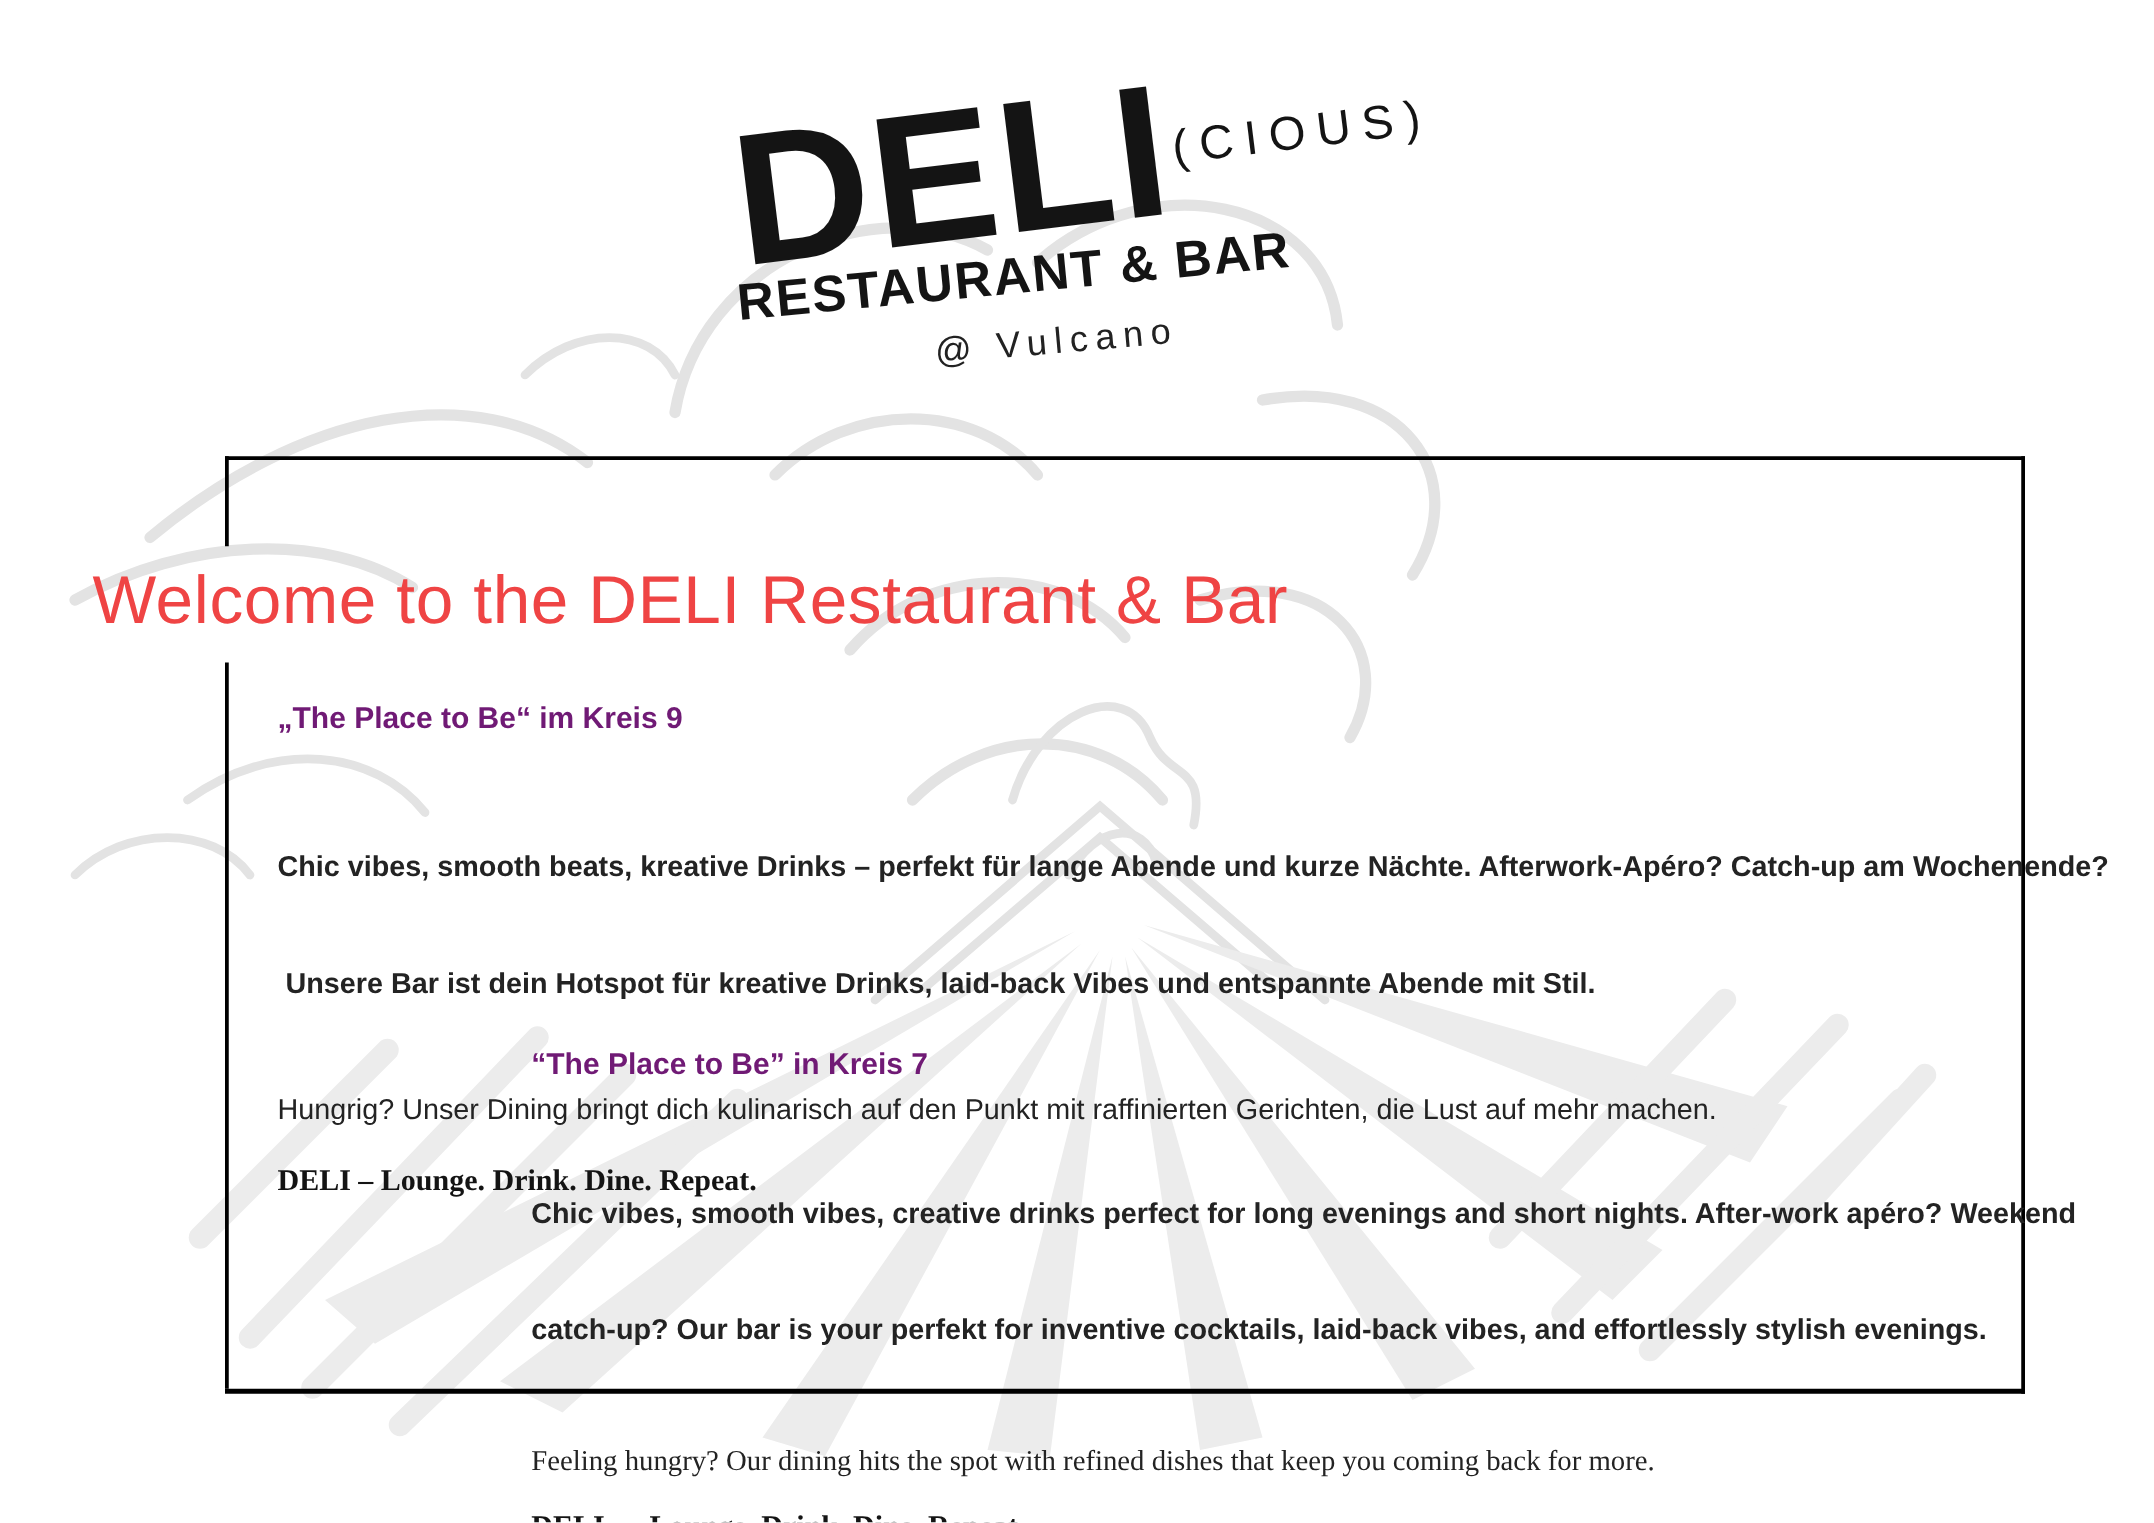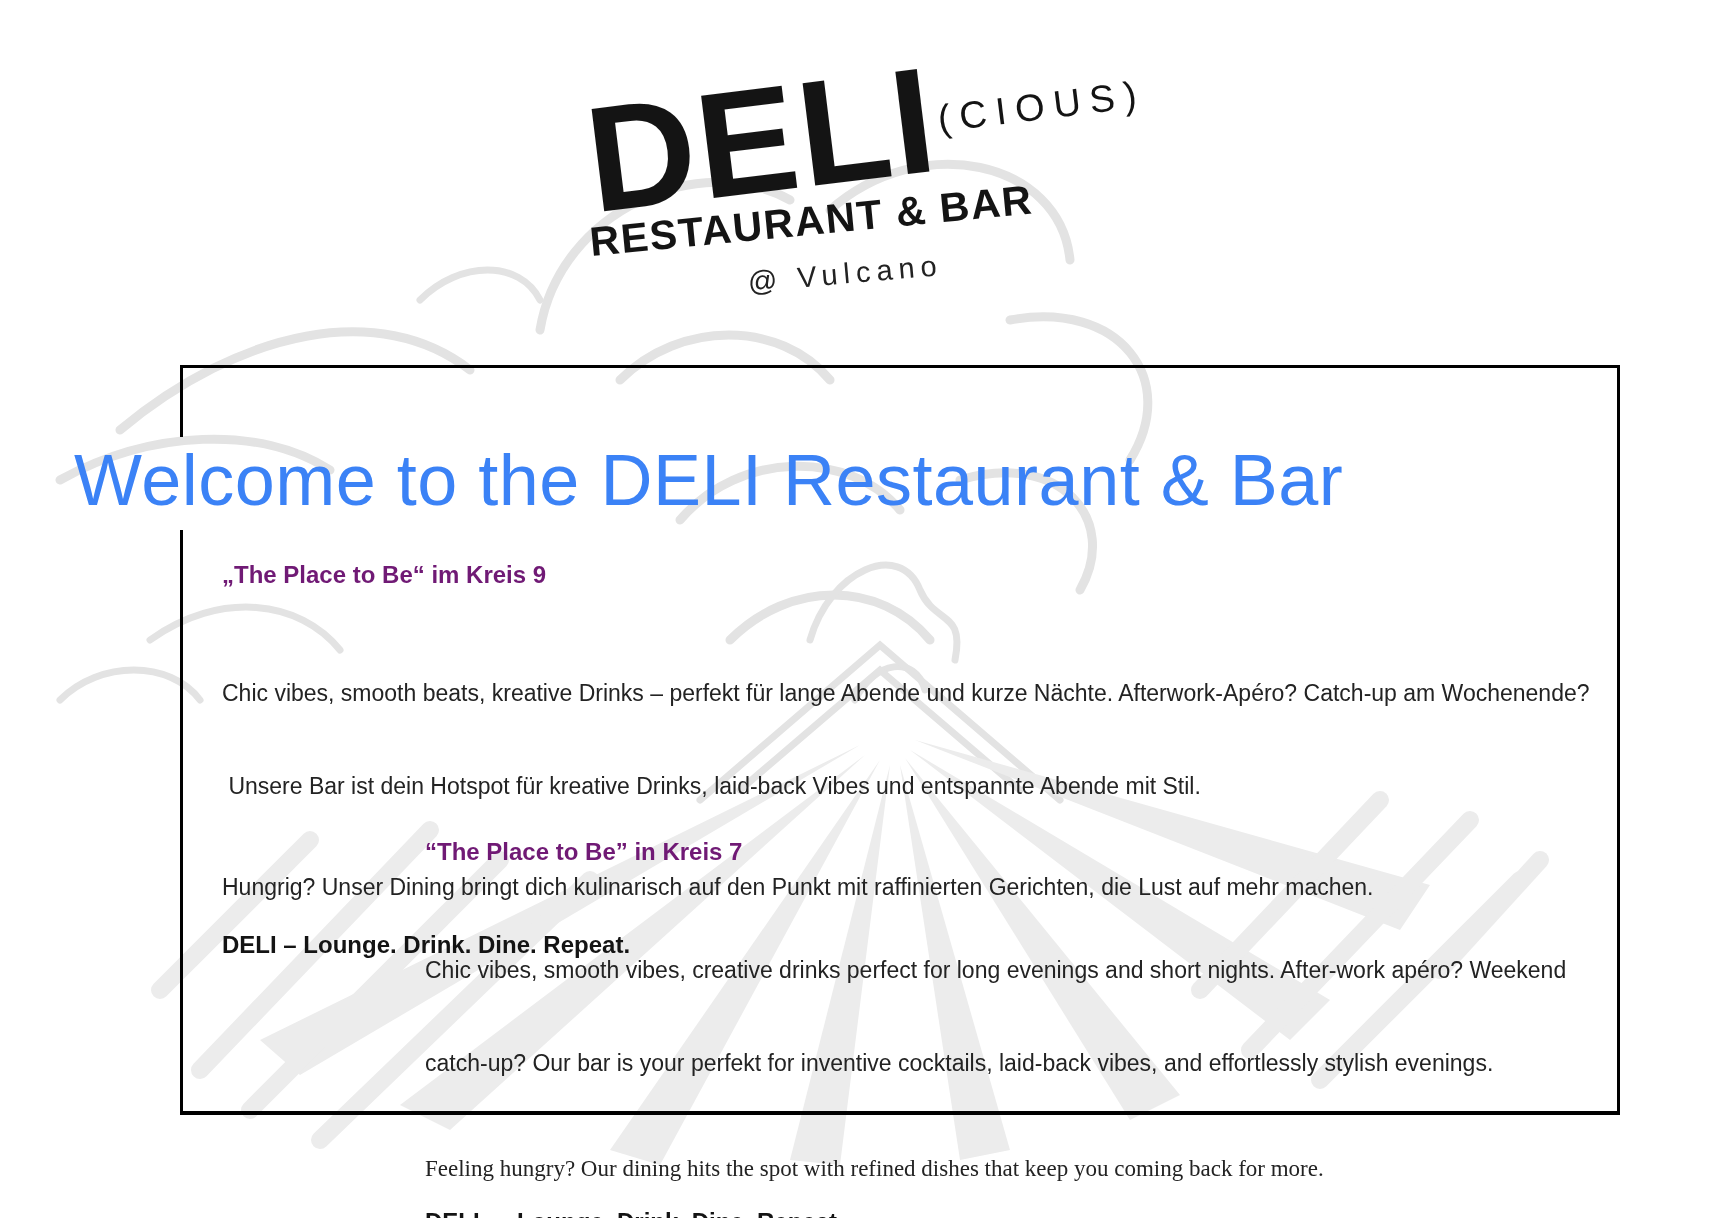--- a/index.html
+++ b/index.html
@@ -51,34 +51,34 @@
   
   .bl{position:absolute;background:var(--border);}
   .bl-top{left:180px;top:365px;width:1440px;height:3px;}
   .bl-right{left:1617px;top:365px;width:3px;height:750px;}
   .bl-bottom{left:180px;top:1111px;width:1440px;height:4px;}
   .bl-left-up{left:180px;top:365px;width:3px;height:72px;}
   .bl-left-down{left:180px;top:530px;width:3px;height:581px;}
   
   .welcome{
     position:absolute;left:74px;top:448px;margin:0;
-    font-size:72px;line-height:64px;font-weight:300;
-    letter-spacing:0.5px;color:#3b82f6;white-space:nowrap;
+    font-size:54px;line-height:64px;font-weight:300;
+    letter-spacing:0.5px;color:#ef4444;white-space:nowrap;
   }
   
   .sec{position:absolute;}
   .sec-de{left:222px;top:560px;}
   .sec-en{left:425px;top:837px;}
   .sec-h{margin:0;font-size:24px;line-height:30px;font-weight:700;color:#701a75;white-space:pre;}
   .para{margin:0;font-size:23px;line-height:31px;font-weight:400;color:#232323;white-space:pre;}
   .para .pline{display:block;white-space:pre;}
-  .mt-p1{margin-top:26px;}
+  .mt-p1{margin-top:26px;font-weight:bold;}
   .de-p2{margin-top:8px;}
   .en-p2{margin-top:12px;font-family:Liberation Serif, serif;}
-  .tagline{margin:0;font-size:24px;line-height:30px;font-weight:700;color:#141414;white-space:pre;}
+  .tagline{margin:0;font-size:24px;line-height:30px;font-weight:700;color:#141414;white-space:pre;font-family:Liberation Serif, serif;}
   .de-tag{margin-top:27px;}
   .en-tag{margin-top:23px;}
 </style>
 </head>
 <body>
 
 <div class="page">
 
   <svg class="bg-art" viewBox="0 0 1723 1218" aria-hidden="true">
 

